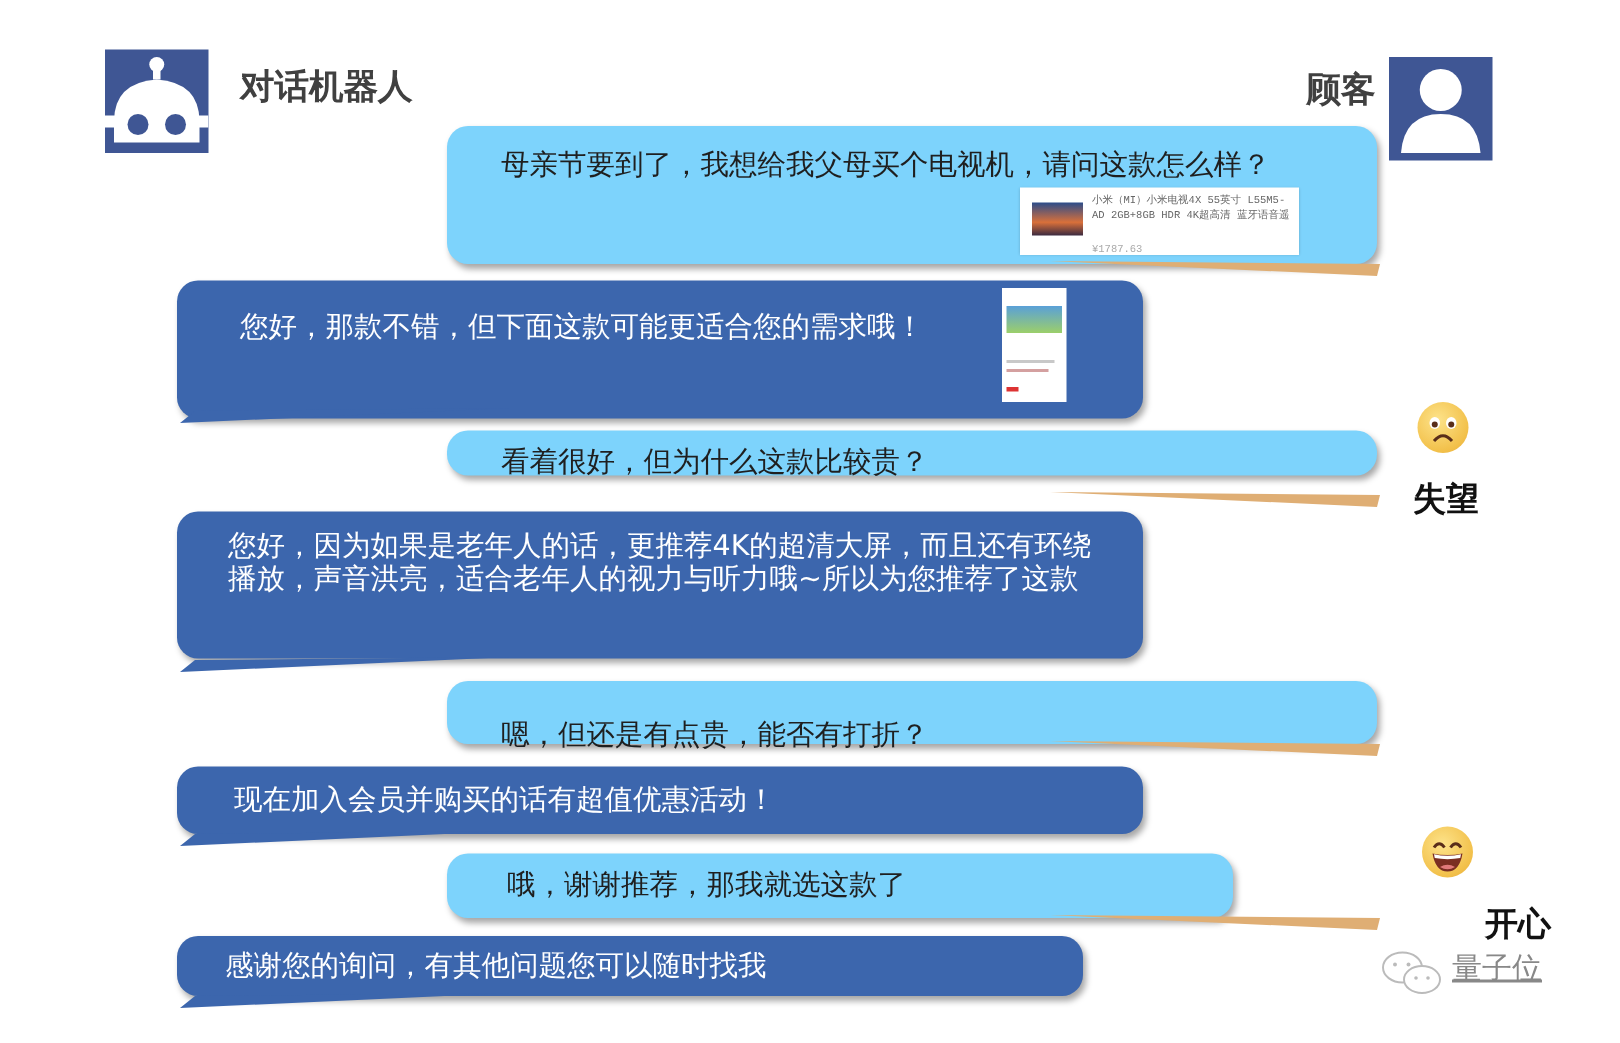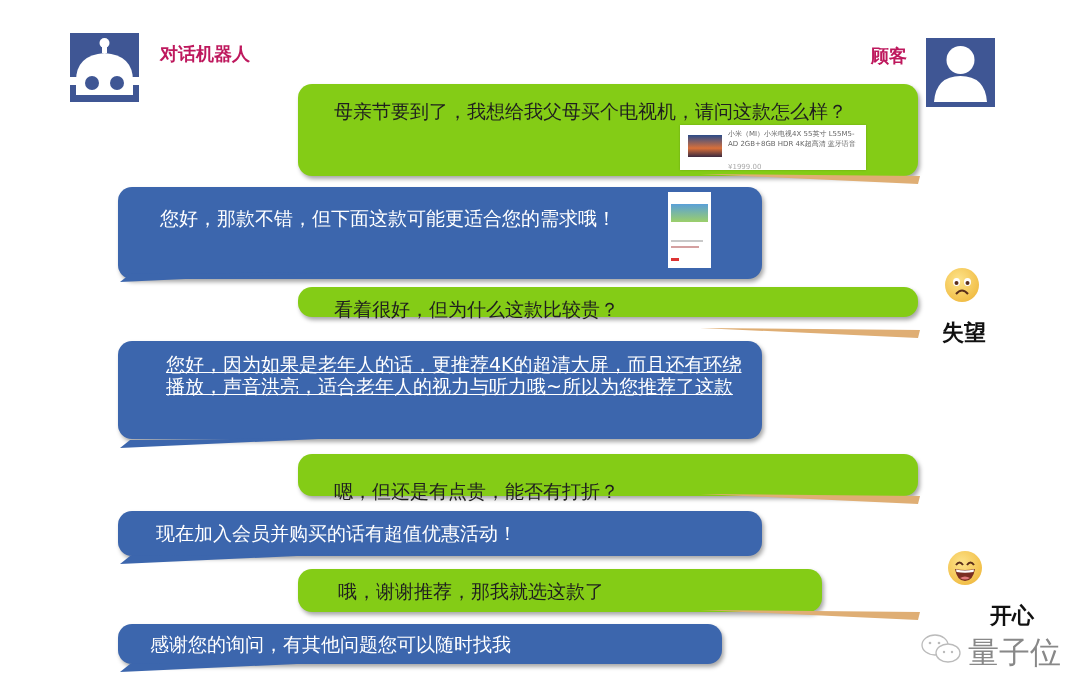--- a/index.html
+++ b/index.html
@@ -1,20 +1,20 @@
 <!DOCTYPE html>
 <html><head>
 <meta charset="utf-8">
 <style>
   html,body{margin:0;padding:0;background:#ffffff;}
   body{width:1080px;height:695px;position:relative;overflow:hidden;font-family:"DejaVu Sans","Liberation Sans",sans-serif;}
   .avatar{position:absolute;background:#3f5694;}
-  .name{position:absolute;font-weight:bold;color:#be185d;font-size:18px;}
+  .name{position:absolute;font-weight:bold;color:#404040;font-size:23px;}
   .bubble{position:absolute;border-radius:14px;box-shadow:2px 3px 4px rgba(0,0,0,0.35);box-sizing:border-box;font-size:19px;line-height:23px;}
-  .bubble.cust{background:#84cc16;color:#1f1f1f;}
+  .bubble.cust{background:#7dd3fc;color:#1f1f1f;font-family:Liberation Mono, monospace;}
   .bubble.bot{background:#3c66ad;color:#ffffff;}
   .tail{position:absolute;height:0;}
   .btext{position:absolute;}
   .emoji{position:absolute;width:34px;height:34px;border-radius:50%;background:radial-gradient(circle at 40% 35%,#fde38a,#f2c04a 70%,#e6a93a);}
   .mood{position:absolute;font-weight:bold;font-size:22px;color:#111;}
   .card{position:absolute;background:#fff;box-shadow:0 0 2px rgba(0,0,0,0.2);}
 </style>
 </head>
 <body>
 
@@ -37,21 +37,21 @@
     <circle cx="34.5" cy="22" r="14" fill="#fff"></circle>
     <path d="M8 64 Q10 38 34.5 38 Q59 38 61 64 Z" fill="#fff"></path>
   </svg>
 </div>
 
 <div class="bubble cust" style="left:298px;top:84px;width:620px;height:92px;">
   <div class="btext" style="left:36px;top:16px;">母亲节要到了，我想给我父母买个电视机，请问这款怎么样？</div>
   <div class="card" style="left:382px;top:41px;width:186px;height:45px;">
     <div style="position:absolute;left:8px;top:10px;width:34px;height:22px;background:linear-gradient(180deg,#2b4c8a 0%,#d9703a 60%,#3b2a40 100%);"></div>
     <div style="position:absolute;left:48px;top:4px;width:134px;font-size:7px;line-height:10px;color:#666;overflow:hidden;height:20px;">小米（MI）小米电视4X 55英寸 L55M5-AD 2GB+8GB HDR 4K超高清 蓝牙语音遥控...</div>
-    <div style="position:absolute;left:48px;top:31px;font-size:7px;color:#aaa;">¥1999.00</div>
+    <div style="position:absolute;left:48px;top:31px;font-size:7px;color:#aaa;">¥1787.63</div>
   </div>
 </div>
 <svg class="tail" style="left:700px;top:170px;height:18px;" width="230" height="18">
     <path d="M0 4 L218 14 L220 6 Z" fill="#dfae74"></path>
   </svg>
 
 <div class="bubble bot" style="left:118px;top:187px;width:644px;height:92px;">
   <div class="btext" style="left:42px;top:20px;">您好，那款不错，但下面这款可能更适合您的需求哦！</div>
   <div style="position:absolute;left:550px;top:5px;width:43px;height:76px;background:#fff;">
     <div style="position:absolute;left:3px;top:12px;width:37px;height:18px;background:linear-gradient(180deg,#5aa0d8,#9ccf6a);"></div>
@@ -76,21 +76,21 @@
 <div class="mood" style="left:942px;top:318px;">失望</div>
 
 <div class="bubble cust" style="left:298px;top:287px;width:620px;height:30px;">
   <div class="btext" style="left:36px;top:11px;">看着很好，但为什么这款比较贵？</div>
 </div>
 <svg class="tail" style="left:700px;top:324px;height:18px;" width="230" height="18">
     <path d="M0 4 L218 14 L220 6 Z" fill="#dfae74"></path>
   </svg>
 
 <div class="bubble bot" style="left:118px;top:341px;width:644px;height:98px;">
-  <div class="btext" style="left:48px;top:12px;width:590px;line-height:22px;text-decoration:underline;">您好，因为如果是老年人的话，更推荐4K的超清大屏，而且还有环绕播放，声音洪亮，适合老年人的视力与听力哦~所以为您推荐了这款</div>
+  <div class="btext" style="left:34px;top:12px;width:590px;line-height:22px;">您好，因为如果是老年人的话，更推荐4K的超清大屏，而且还有环绕播放，声音洪亮，适合老年人的视力与听力哦~所以为您推荐了这款</div>
 </div>
 <svg class="tail" style="left:110px;top:434px;height:18px;" width="240" height="18">
     <path d="M10 14 L230 4 L20 6 Z" fill="#3c66ad"></path>
   </svg>
 
 <div class="bubble cust" style="left:298px;top:454px;width:620px;height:42px;">
   <div class="btext" style="left:36px;top:26px;">嗯，但还是有点贵，能否有打折？</div>
 </div>
 <svg class="tail" style="left:700px;top:490px;height:18px;" width="230" height="18">
     <path d="M0 4 L218 14 L220 6 Z" fill="#dfae74"></path>
@@ -130,14 +130,14 @@
 
 <div style="position:absolute;left:920px;top:630px;height:36px;">
   <svg width="44" height="34" viewBox="0 0 44 34" style="position:absolute;left:0;top:2px;">
     <ellipse cx="15" cy="13" rx="13" ry="10" fill="none" stroke="#bbb" stroke-width="1.3"></ellipse>
     <ellipse cx="28" cy="21" rx="12" ry="9" fill="#fff" stroke="#bbb" stroke-width="1.3"></ellipse>
     <circle cx="10" cy="11" r="1.3" fill="#bbb"></circle>
       <circle cx="19" cy="11" r="1.3" fill="#bbb"></circle>
     <circle cx="24" cy="20" r="1.2" fill="#bbb"></circle>
       <circle cx="32" cy="20" r="1.2" fill="#bbb"></circle>
   </svg>
-  <span style="position:absolute;left:48px;top:2px;font-size:31px;color:#888;white-space:nowrap;font-weight:300;">量子位</span>
+  <span style="position:absolute;left:48px;top:2px;font-size:20px;color:#888;white-space:nowrap;font-weight:300;text-decoration:underline;">量子位</span>
 </div>
 
 </body></html>

